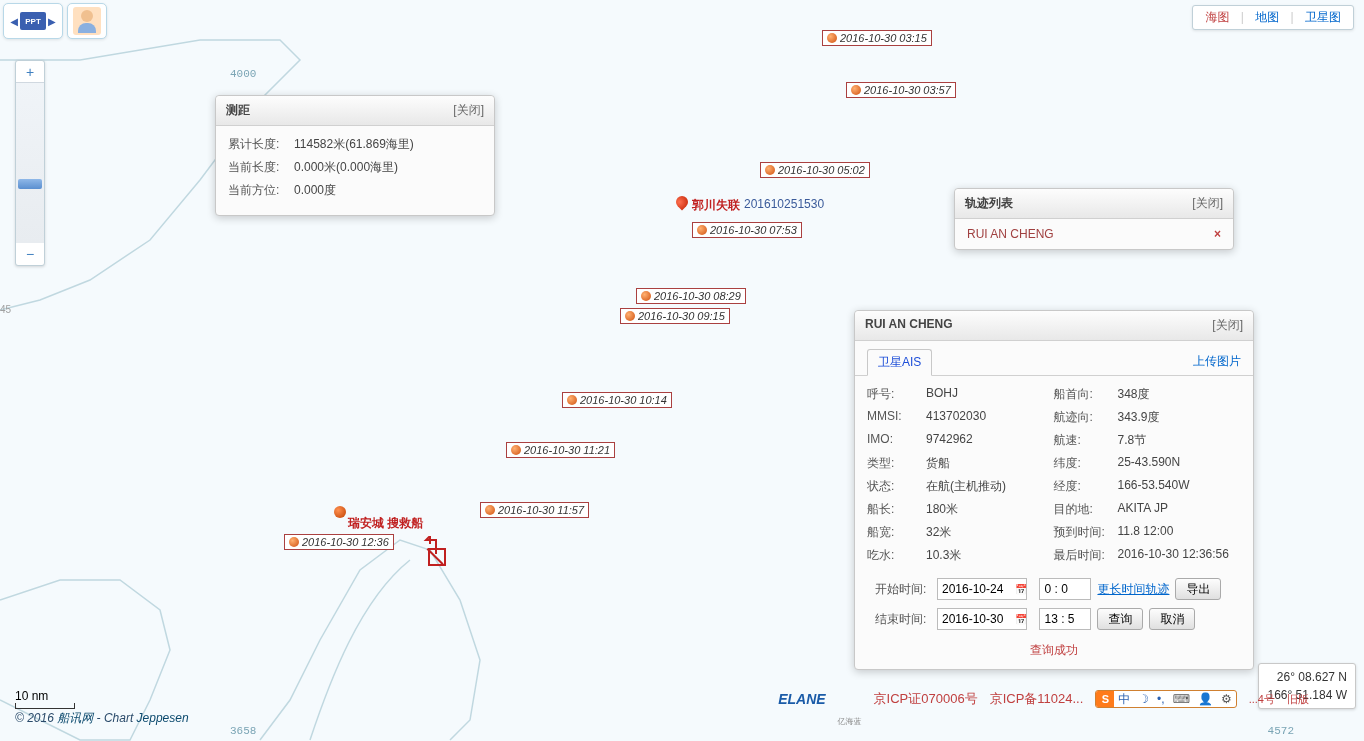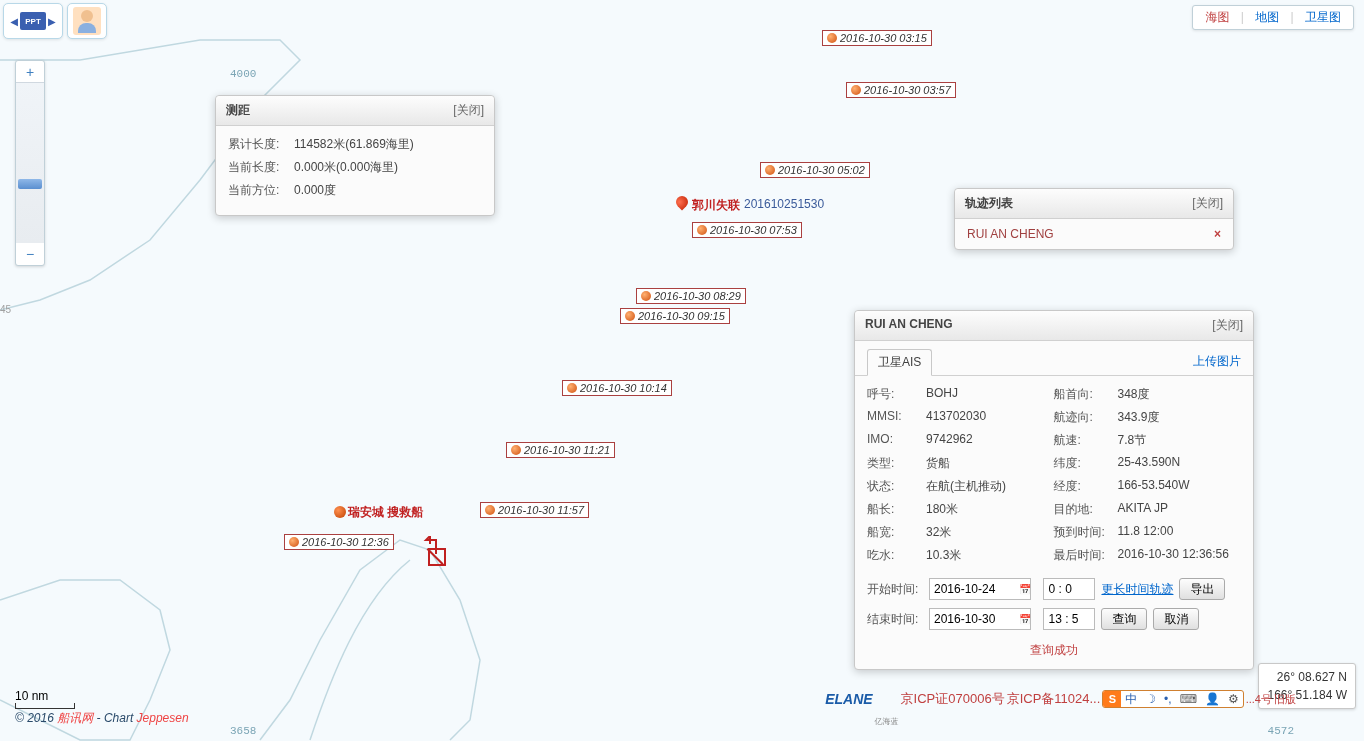--- a/index.html
+++ b/index.html
@@ -40,51 +40,51 @@
 
 
 .tracklist-panel { top: 188px; right: 130px; width: 280px; }
 .tracklist-item { display: flex; justify-content: space-between; padding: 8px 12px; color: #a04040; }
 .del-x { color: #c04040; cursor: pointer; font-weight: bold; }
 
 
 .shipinfo-panel { top: 310px; right: 110px; width: 400px; }
 .tab-bar { display: flex; justify-content: space-between; padding: 8px 12px 0; border-bottom: 1px solid #d0d0d0; }
 .tab { padding: 4px 10px; cursor: pointer; color: #666; }
-.tab.active { border: 1px solid #c8c8c8; border-bottom: 1px solid #fbfbfb; border-radius: 3px 3px 0 0; color: #404040; margin-bottom: -1px; background: #fbfbfb; }
+.tab.active { border: 1px solid #c8c8c8; border-bottom: 1px solid #fbfbfb; border-radius: 3px 3px 0 0; color: #1d4ed8; margin-bottom: -1px; background: #fbfbfb; }
 .upload-link { color: #0066cc; cursor: pointer; padding: 4px 0; }
 .info-grid { display: grid; grid-template-columns: 55px 1fr 60px 1fr; row-gap: 6px; column-gap: 4px; padding: 10px 12px; color: #444; }
 .info-grid .lbl { color: #555; white-space: nowrap; }
-.query-row { display: flex; align-items: center; gap: 6px; padding: 4px 4px; margin-left: 8px; }
+.query-row { display: flex; align-items: center; gap: 6px; padding: 4px 20px; }
 .query-row .lbl { width: 56px; color: #555; }
 .date-input, .time-input { border: 1px solid #bbb; padding: 2px 4px; font-size: 12px; height: 22px; }
-.date-input { width: 102px; }
+.date-input { width: 90px; }
 .time-input { width: 52px; }
 .cal-icon { color: #888; margin-left: -18px; margin-right: 6px; font-size: 10px; }
 .btn { border: 1px solid #aaa; background: linear-gradient(180deg, #fdfdfd, #e0e0e0); padding: 2px 10px; height: 22px; border-radius: 3px; cursor: pointer; font-size: 12px; }
 .link { color: #0066cc; cursor: pointer; text-decoration: underline; font-family: Liberation Mono, monospace; }
 .query-status { text-align: center; color: #c04040; padding: 8px 0 10px; }
 
 
 .maptype { position: absolute; top: 5px; right: 10px; background: #fff; border: 1px solid #c0d0d8; border-radius: 3px; padding: 3px 8px; box-shadow: 0 1px 3px rgba(0,0,0,0.1); }
 .maptype span { color: #0066cc; cursor: pointer; padding: 0 4px; }
 .maptype span.active { color: #c04040; }
 .maptype .sep { color: #ccc; }
 
 
 .coord-box { position: absolute; bottom: 32px; right: 8px; background: #fff; border: 1px solid #c8c8c8; border-radius: 3px; padding: 4px 8px; box-shadow: 0 1px 3px rgba(0,0,0,0.15); text-align: right; color: #333; line-height: 1.5; }
 
 
 .scale-bar { position: absolute; bottom: 32px; left: 15px; }
 .scale-line { width: 60px; height: 6px; border-left: 1px solid #333; border-right: 1px solid #333; border-bottom: 1px solid #333; }
 .copyright { position: absolute; bottom: 14px; left: 15px; color: #2a4a6a; font-style: italic; }
-.copyright a { color: #ef4444; margin-top: 8px; }
-
-
-.footer-r { position: absolute; bottom: 14px; right: 68px; display: flex; align-items: center; gap: 2px; }
+.copyright a { color: #0c4a6e; margin-top: 8px; }
+
+
+.footer-r { position: absolute; bottom: 14px; right: 55px; display: flex; align-items: center; gap: 12px; }
 .elane-logo { font-weight: bold; color: #1a5ba8; font-size: 14px; font-style: italic; }
 .elane-sub { font-size: 8px; color: #888; margin-top: 45px; }
 .icp { color: #c04040; font-size: 13px; }
 .oldver { color: #c04040; font-size: 11px; }
 .ime-bar { display: inline-flex; border: 1px solid #d08030; border-radius: 3px; overflow: hidden; height: 18px; align-items: center; background: #fff; }
 .ime-s { width: 18px; height: 18px; background: #ff7b1a; color: #fff; display: flex; align-items: center; justify-content: center; font-weight: bold; font-size: 11px; }
 .ime-ico { padding: 0 4px; color: #3a70b8; font-size: 12px; }
 .ime-ico.blue { color: #2a60b0; }
 .ime-ico.dark { color: #555; }
 
@@ -158,21 +158,21 @@
     <span>2016-10-30 07:53</span>
   </div>
 <div class="ts-label" style="top:288px;left:636px">
     <span class="ts-dot"></span>
     <span>2016-10-30 08:29</span>
   </div>
 <div class="ts-label" style="top:308px;left:620px">
     <span class="ts-dot"></span>
     <span>2016-10-30 09:15</span>
   </div>
-<div class="ts-label" style="top:380px;left:562px">
+<div class="ts-label" style="top:392px;left:562px">
     <span class="ts-dot"></span>
     <span>2016-10-30 10:14</span>
   </div>
 <div class="ts-label" style="top:442px;left:506px">
     <span class="ts-dot"></span>
     <span>2016-10-30 11:21</span>
   </div>
 <div class="ts-label" style="top:502px;left:480px">
     <span class="ts-dot"></span>
     <span>2016-10-30 11:57</span>
@@ -180,21 +180,21 @@
 <div class="ts-label" style="top:534px;left:284px">
     <span class="ts-dot"></span>
     <span>2016-10-30 12:36</span>
   </div>
 
 <div class="ship-marker" style="top:548px;left:428px"></div>
 <svg style="position:absolute;top:536px;left:418px" width="30" height="20">
     <polyline points="18,18 18,4 8,4 12,0 12,8" stroke="#c02020" stroke-width="2" fill="none"></polyline>
   </svg>
 <span class="poi-dot" style="top:506px;left:334px"></span>
-<span class="poi-text" style="top:504px;left:348px">瑞安城 搜救船</span>
+<span class="poi-text" style="top:515px;left:348px">瑞安城 搜救船</span>
 <span class="poi-pin" style="top:196px;left:676px"></span>
 <span class="poi-text" style="top:197px;left:692px">郭川失联</span>
 <span class="poi-text2" style="top:197px;left:744px">201610251530</span>
 
 <div class="tl-tools">
   <div class="tool-btn">
     <span class="arrows">◀</span>
     <span class="ppt-icon">PPT</span>
     <span class="arrows">▶</span>
   </div>

